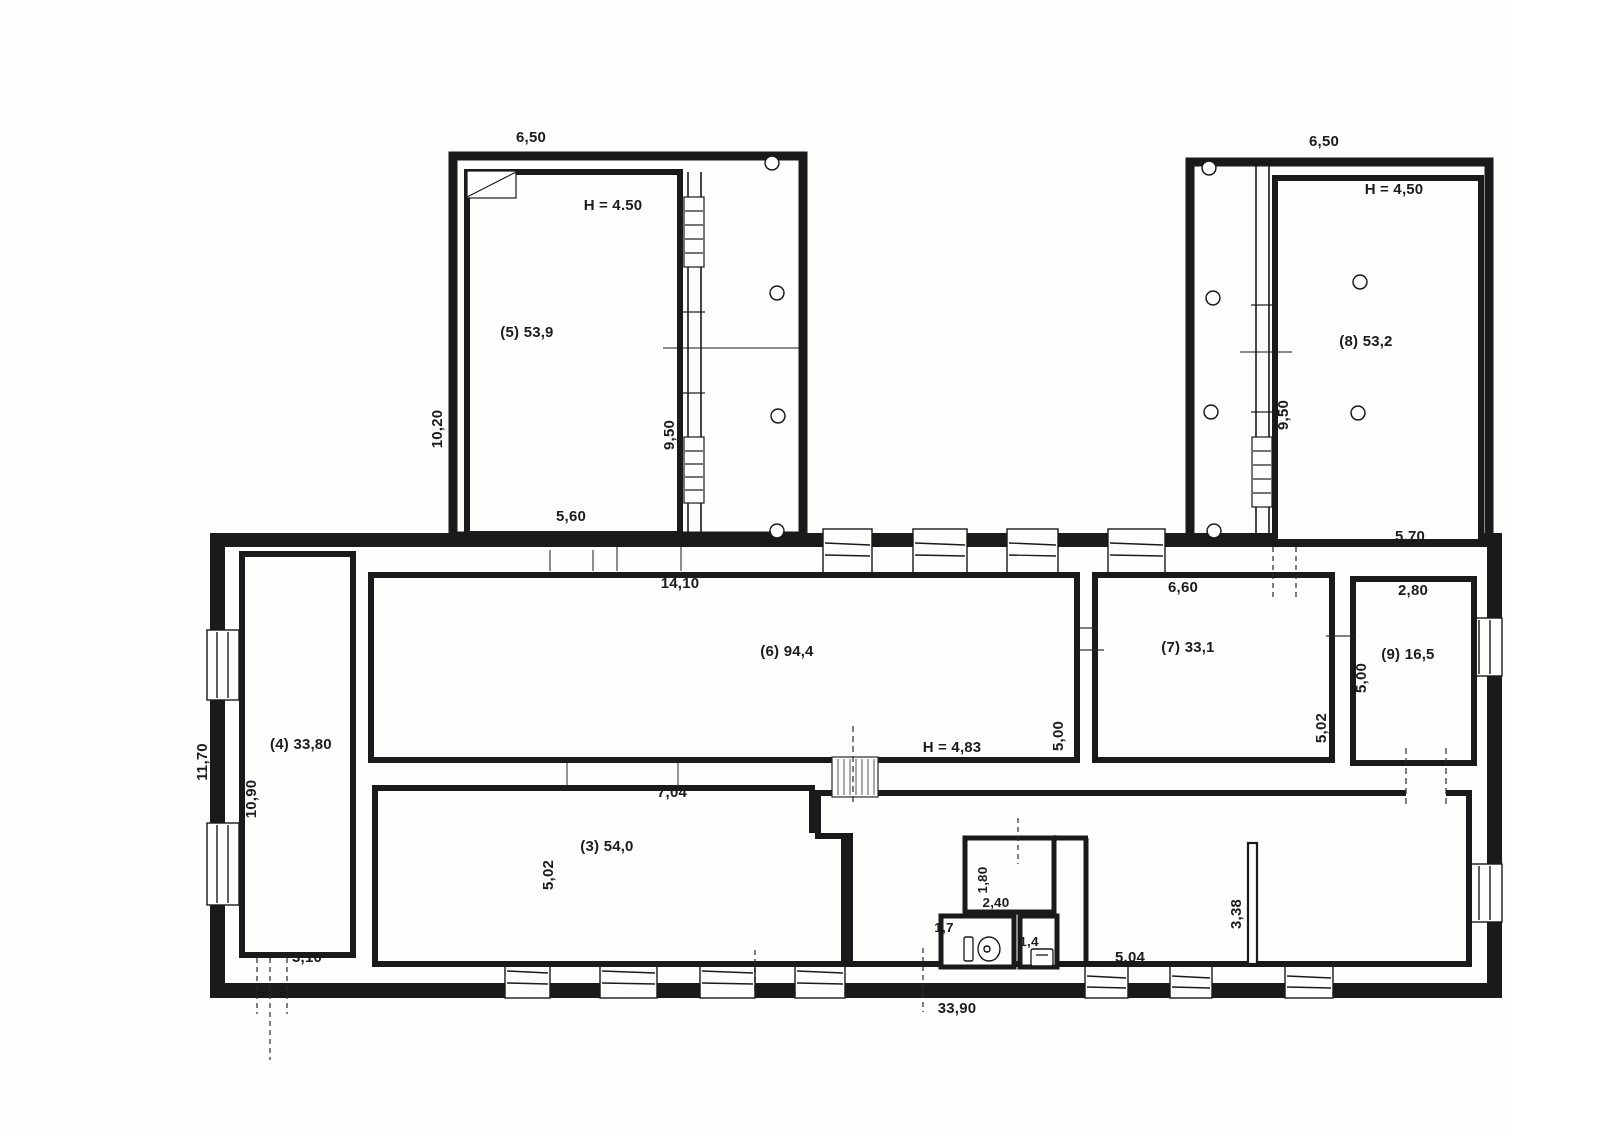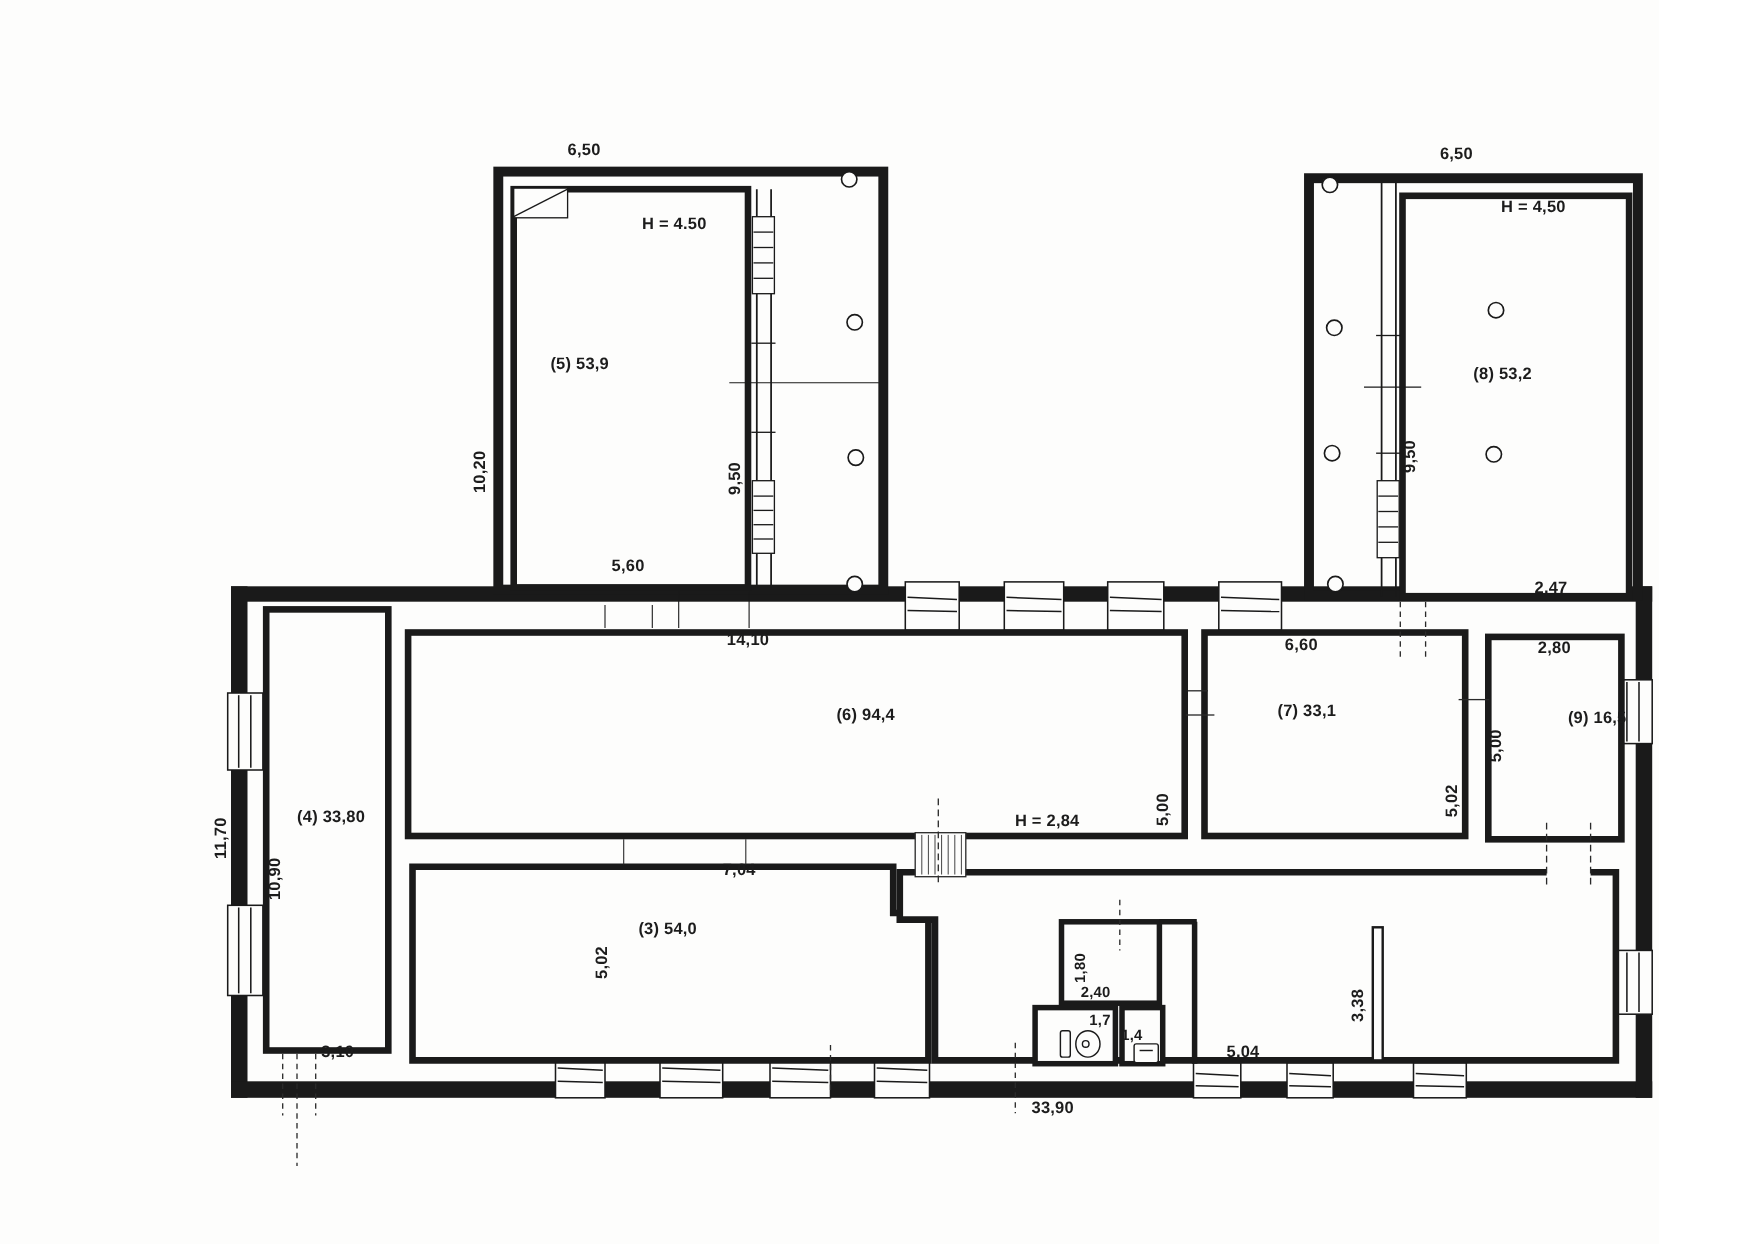--- a/index.html
+++ b/index.html
@@ -215,47 +215,47 @@
 <div class="lbl" style="left:613px;top:204px">H = 4.50</div>
 <div class="lbl" style="left:527px;top:331px">(5) 53,9</div>
 <div class="lbl v" style="left:436px;top:429px">10,20</div>
 <div class="lbl v" style="left:668px;top:435px">9,50</div>
 <div class="lbl" style="left:571px;top:515px">5,60</div>
 
 <div class="lbl" style="left:1324px;top:140px">6,50</div>
 <div class="lbl" style="left:1394px;top:188px">H = 4,50</div>
 <div class="lbl" style="left:1366px;top:340px">(8) 53,2</div>
 <div class="lbl v" style="left:1282px;top:415px">9,50</div>
-<div class="lbl" style="left:1410px;top:535px">2,47</div>
+<div class="lbl" style="left:1410px;top:535px">5,70</div>
 
 <div class="lbl" style="left:680px;top:582px">14,10</div>
 <div class="lbl" style="left:787px;top:650px">(6) 94,4</div>
-<div class="lbl" style="left:952px;top:746px">H = 2,84</div>
+<div class="lbl" style="left:952px;top:746px">H = 4,83</div>
 <div class="lbl v" style="left:1057px;top:736px">5,00</div>
 
 <div class="lbl" style="left:1183px;top:586px">6,60</div>
 <div class="lbl" style="left:1188px;top:646px">(7) 33,1</div>
 <div class="lbl v" style="left:1320px;top:728px">5,02</div>
 
 <div class="lbl" style="left:1413px;top:589px">2,80</div>
-<div class="lbl" style="left:1452px;top:653px">(9) 16,5</div>
+<div class="lbl" style="left:1408px;top:653px">(9) 16,5</div>
 <div class="lbl v" style="left:1360px;top:678px">5,00</div>
 
 <div class="lbl" style="left:301px;top:743px">(4) 33,80</div>
 <div class="lbl v" style="left:201px;top:762px">11,70</div>
 <div class="lbl v" style="left:250px;top:799px">10,90</div>
 <div class="lbl" style="left:307px;top:956px">3,10</div>
 
 <div class="lbl" style="left:672px;top:791px">7,04</div>
 <div class="lbl" style="left:607px;top:845px">(3) 54,0</div>
 <div class="lbl v" style="left:547px;top:875px">5,02</div>
 
 <div class="lbl v s" style="left:982px;top:880px">1,80</div>
 <div class="lbl s" style="left:996px;top:902px">2,40</div>
-<div class="lbl s" style="left:1000px;top:927px">1,7</div>
+<div class="lbl s" style="left:944px;top:927px">1,7</div>
 <div class="lbl s" style="left:1029px;top:941px">1,4</div>
 
 <div class="lbl v" style="left:1235px;top:914px">3,38</div>
 <div class="lbl" style="left:1130px;top:956px">5,04</div>
 
 <div class="lbl" style="left:957px;top:1007px">33,90</div>
 
 </div>
 
 </body></html>

